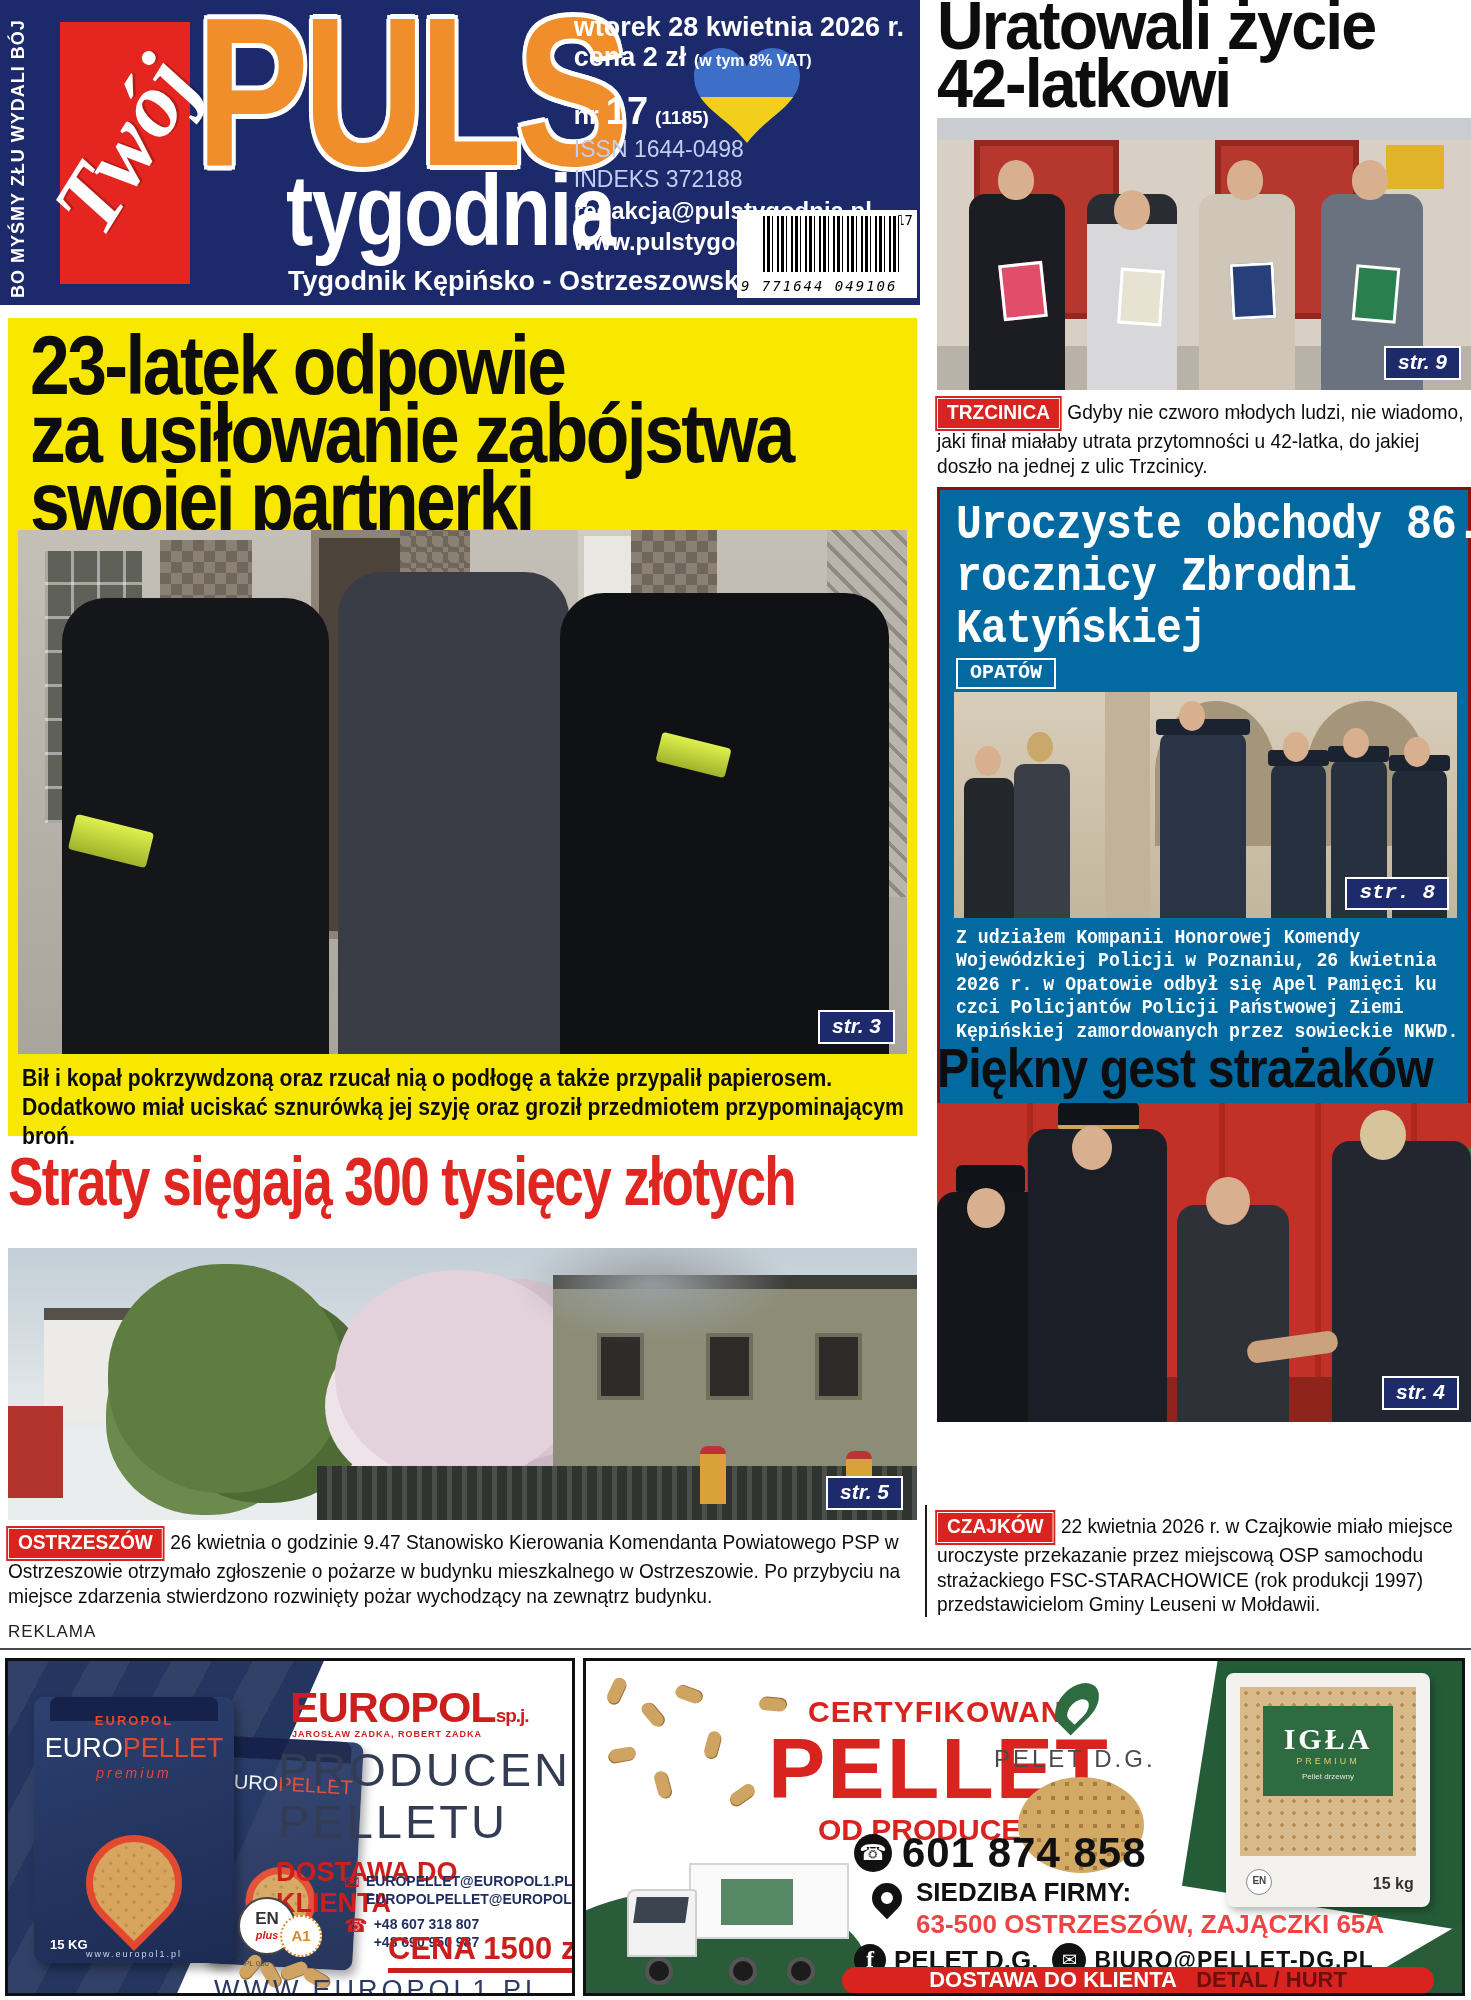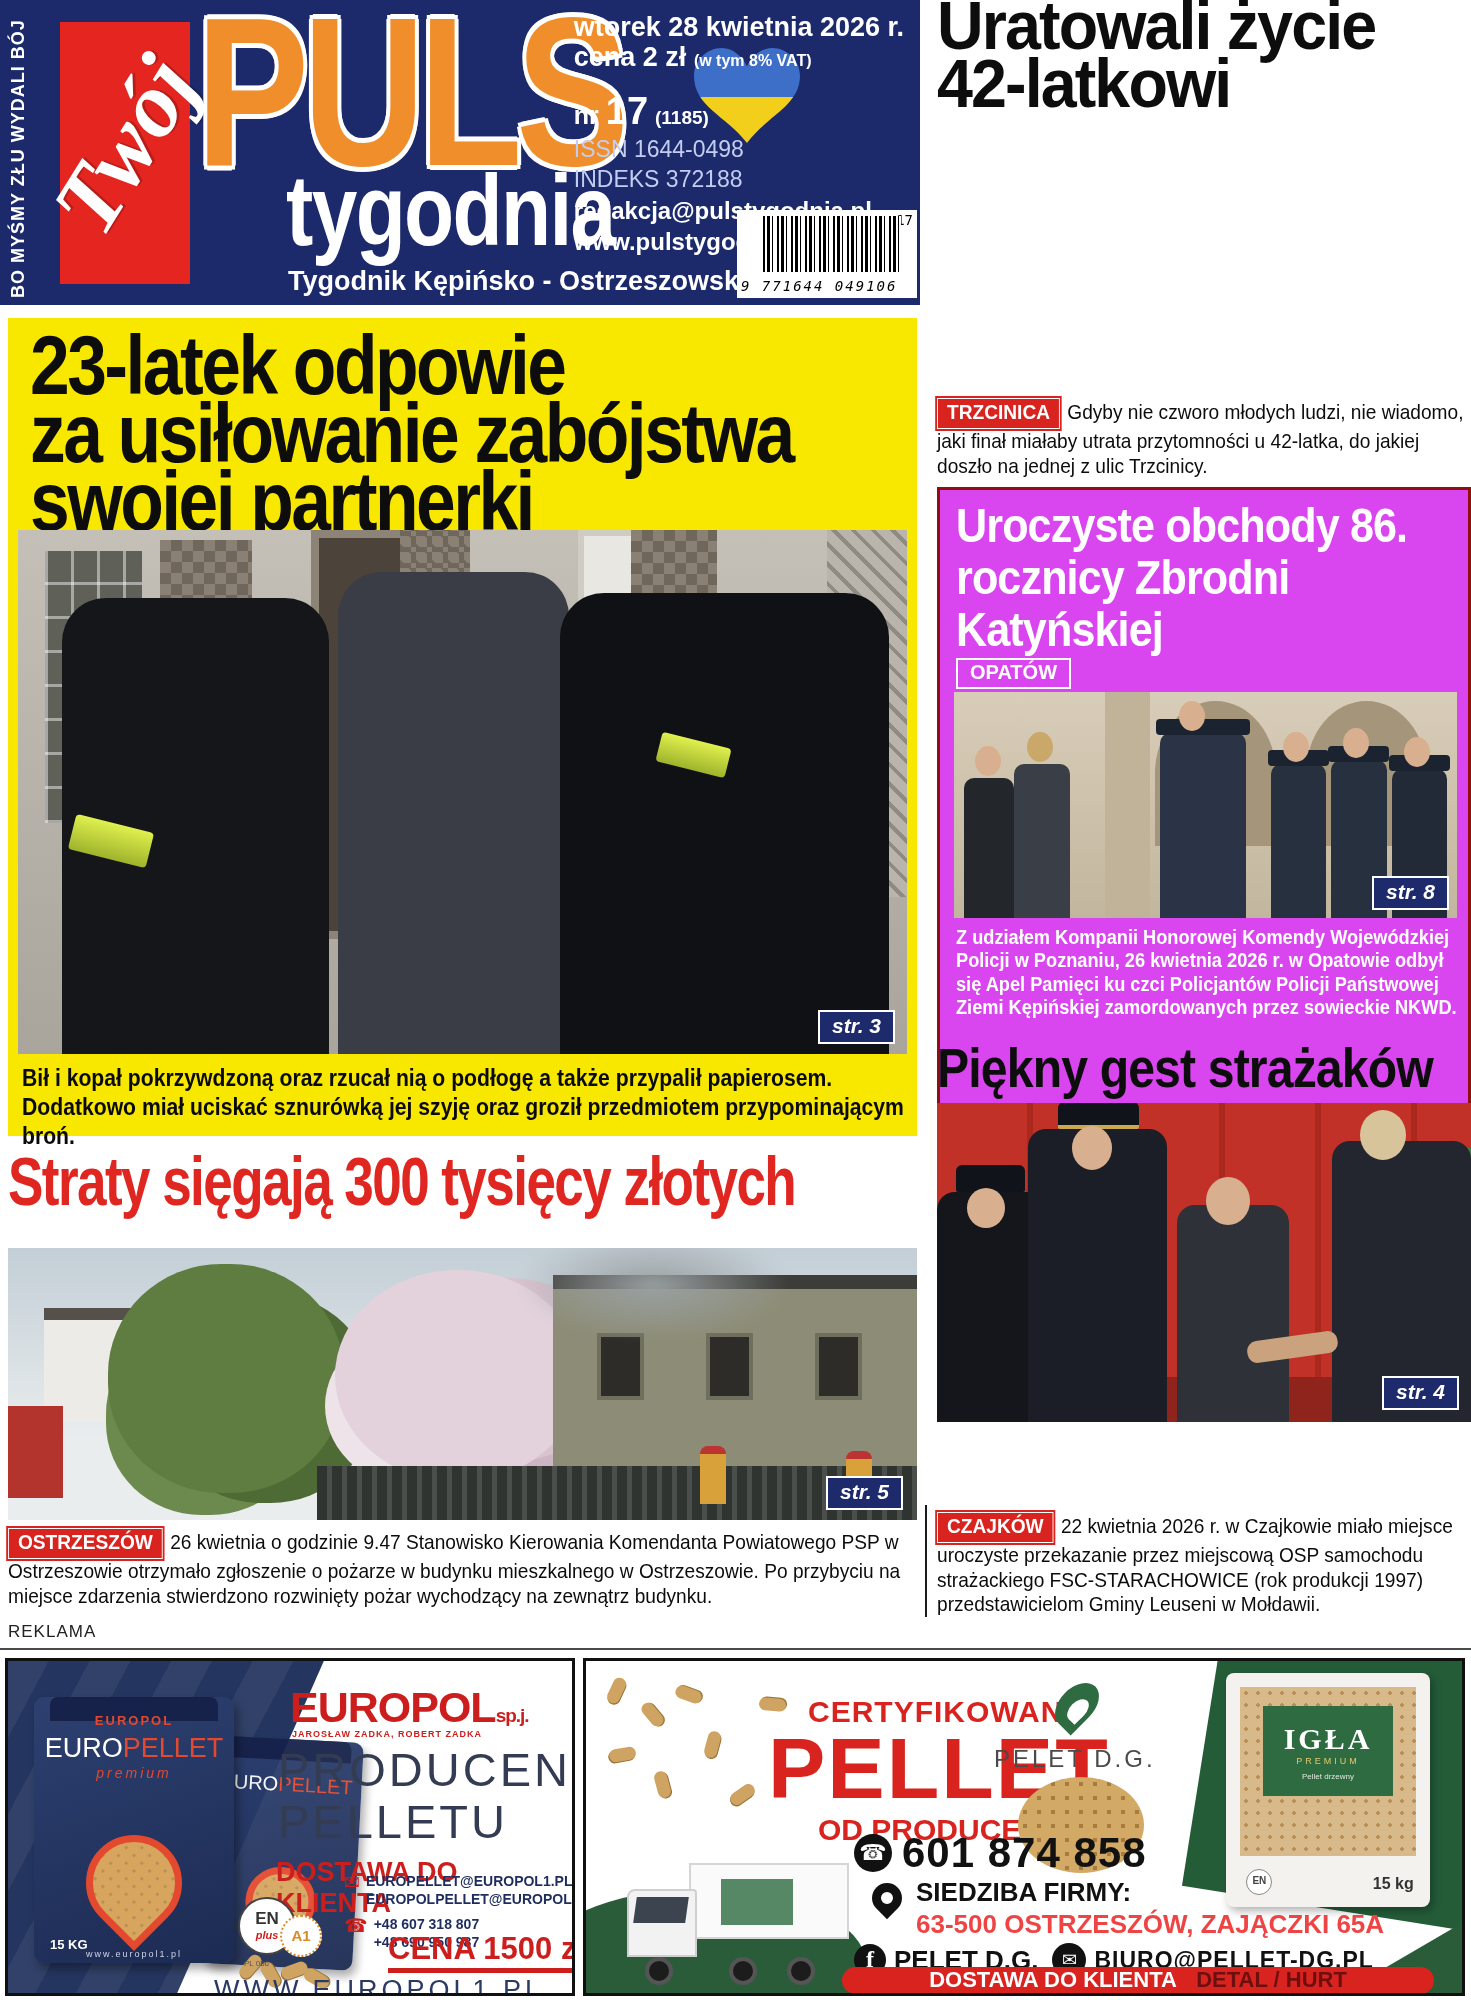--- a/index.html
+++ b/index.html
@@ -96,21 +96,21 @@
               letter-spacing:-2px; transform:scaleX(0.95); transform-origin:left top; white-space:nowrap; }
   .rescue-photo { left:937px; top:118px; width:534px; height:272px; background:linear-gradient(#c9ccd0 0 8%, #d9d0c5 8%); }
   .rp-door { position:absolute; top:8%; width:27%; height:66%; background:#b5372e; border:6px solid #93281f; }
   .rp-sign { position:absolute; right:5%; top:10%; width:11%; height:16%; background:#e0b32a; }
   .rp-ground { position:absolute; left:0; bottom:0; width:100%; height:16%; background:#b9b2a8; }
   .gfig { position:absolute; bottom:0; height:72%; border-radius:16px 16px 0 0; }
   .ghead { position:absolute; top:-34px; left:30%; width:36px; height:40px; background:#d9b08f; border-radius:50% 50% 46% 46%; }
   .gbook { position:absolute; width:44px; height:56px; border:3px solid #fff; }
   .trz-para { left:937px; top:398px; width:588px; }
 
-  .katyn-box { left:937px; top:487px; width:534px; height:619px; background:#d946ef; border:3px solid #8f0f0f; }
+  .katyn-box { left:937px; top:487px; width:534px; height:619px; background:#0369a1; border:3px solid #8f0f0f;font-family:Liberation Mono, monospace; }
   .katyn-line { position:absolute; left:16px; font-size:49px; line-height:51px; font-weight:bold; color:#fff;
                 letter-spacing:-1px; transform:scaleX(0.88); transform-origin:left top; white-space:nowrap; }
   .opatow-tag { position:absolute; left:16px; top:168px; border:2px solid #fff; color:#fff; font-weight:bold;
                 font-size:20px; padding:1px 12px 3px; }
   .katyn-photo { left:14px; top:202px; width:503px; height:226px; background:linear-gradient(#d8cdb9,#c3b69e); }
   .kp-arch { position:absolute; top:4%; width:24%; height:64%; border-radius:50% 50% 0 0; background:#a4957b; }
   .kp-col { position:absolute; left:30%; top:0; width:9%; height:100%; background:linear-gradient(90deg,#cabd a4,#b9ab91); background-color:#c1b399; }
   .kfig { position:absolute; bottom:0; border-radius:10px 10px 0 0; background:#27303f; }
   .kcap { position:absolute; top:-14px; left:-5%; width:110%; height:16px; background:#1b2330; border-radius:4px; }
   .kface { position:absolute; top:-32px; left:22%; width:26px; height:30px; background:#d9b08f; border-radius:50%; }
@@ -318,20 +318,43 @@
     <div class="fp-ff" style="right:5%;bottom:4%;"></div>
     <div class="badge" style="right:14px;bottom:10px;">str. 5</div>
   </div>
   <div class="abs body-txt ostrz-para">
     <span class="tag">OSTRZESZÓW</span><span>26 kwietnia o godzinie 9.47 Stanowisko Kierowania Komendanta Powiatowego PSP w Ostrzeszowie otrzymało zgłoszenie o pożarze w budynku mieszkalnego w Ostrzeszowie. Po przybyciu na miejsce zdarzenia stwierdzono rozwinięty pożar wychodzący na zewnątrz budynku.</span>
   </div>
 
   <div class="abs rc-head1" style="top:-4px;">Uratowali życie</div>
   <div class="abs rc-head1" style="top:54px;">42-latkowi</div>
 
+  <div class="photo rescue-photo abs">
+    <div class="rp-door" style="left:7%;"></div>
+    <div class="rp-door" style="left:52%;"></div>
+    <div class="rp-sign"></div>
+    <div class="rp-ground"></div>
+    <div class="gfig" style="left:6%;width:18%;background:#1c1d22;">
+        <div class="ghead"></div>
+      </div>
+    <div class="gfig" style="left:28%;width:17%;background:#d8d8da;border-top:30px solid #2a2c33;">
+        <div class="ghead"></div>
+      </div>
+    <div class="gfig" style="left:49%;width:18%;background:#cfc6b8;">
+        <div class="ghead"></div>
+      </div>
+    <div class="gfig" style="left:72%;width:19%;background:#6a7280;">
+        <div class="ghead"></div>
+      </div>
+    <div class="gbook" style="left:12%;bottom:26%;background:#e04e6a;transform:rotate(-6deg);"></div>
+    <div class="gbook" style="left:34%;bottom:24%;background:#e8e2d2;transform:rotate(4deg);"></div>
+    <div class="gbook" style="left:55%;bottom:26%;background:#27407c;transform:rotate(-3deg);"></div>
+    <div class="gbook" style="left:78%;bottom:25%;background:#2a7f4f;transform:rotate(5deg);"></div>
+    <div class="badge" style="right:10px;bottom:10px;">str. 9</div>
+  </div>
 
   <div class="abs body-txt trz-para">
     <span class="tag">TRZCINICA</span><span>Gdyby nie czworo młodych ludzi, nie wiadomo, jaki finał miałaby utrata przytomności u 42-latka, do jakiej doszło na jednej z ulic Trzcinicy.</span>
   </div>
 
   <section class="abs katyn-box">
     <div class="katyn-line" style="top:10px;">Uroczyste obchody 86.</div>
     <div class="katyn-line" style="top:62px;">rocznicy Zbrodni</div>
     <div class="katyn-line" style="top:114px;">Katyńskiej</div>
     <div class="opatow-tag">OPATÓW</div>

